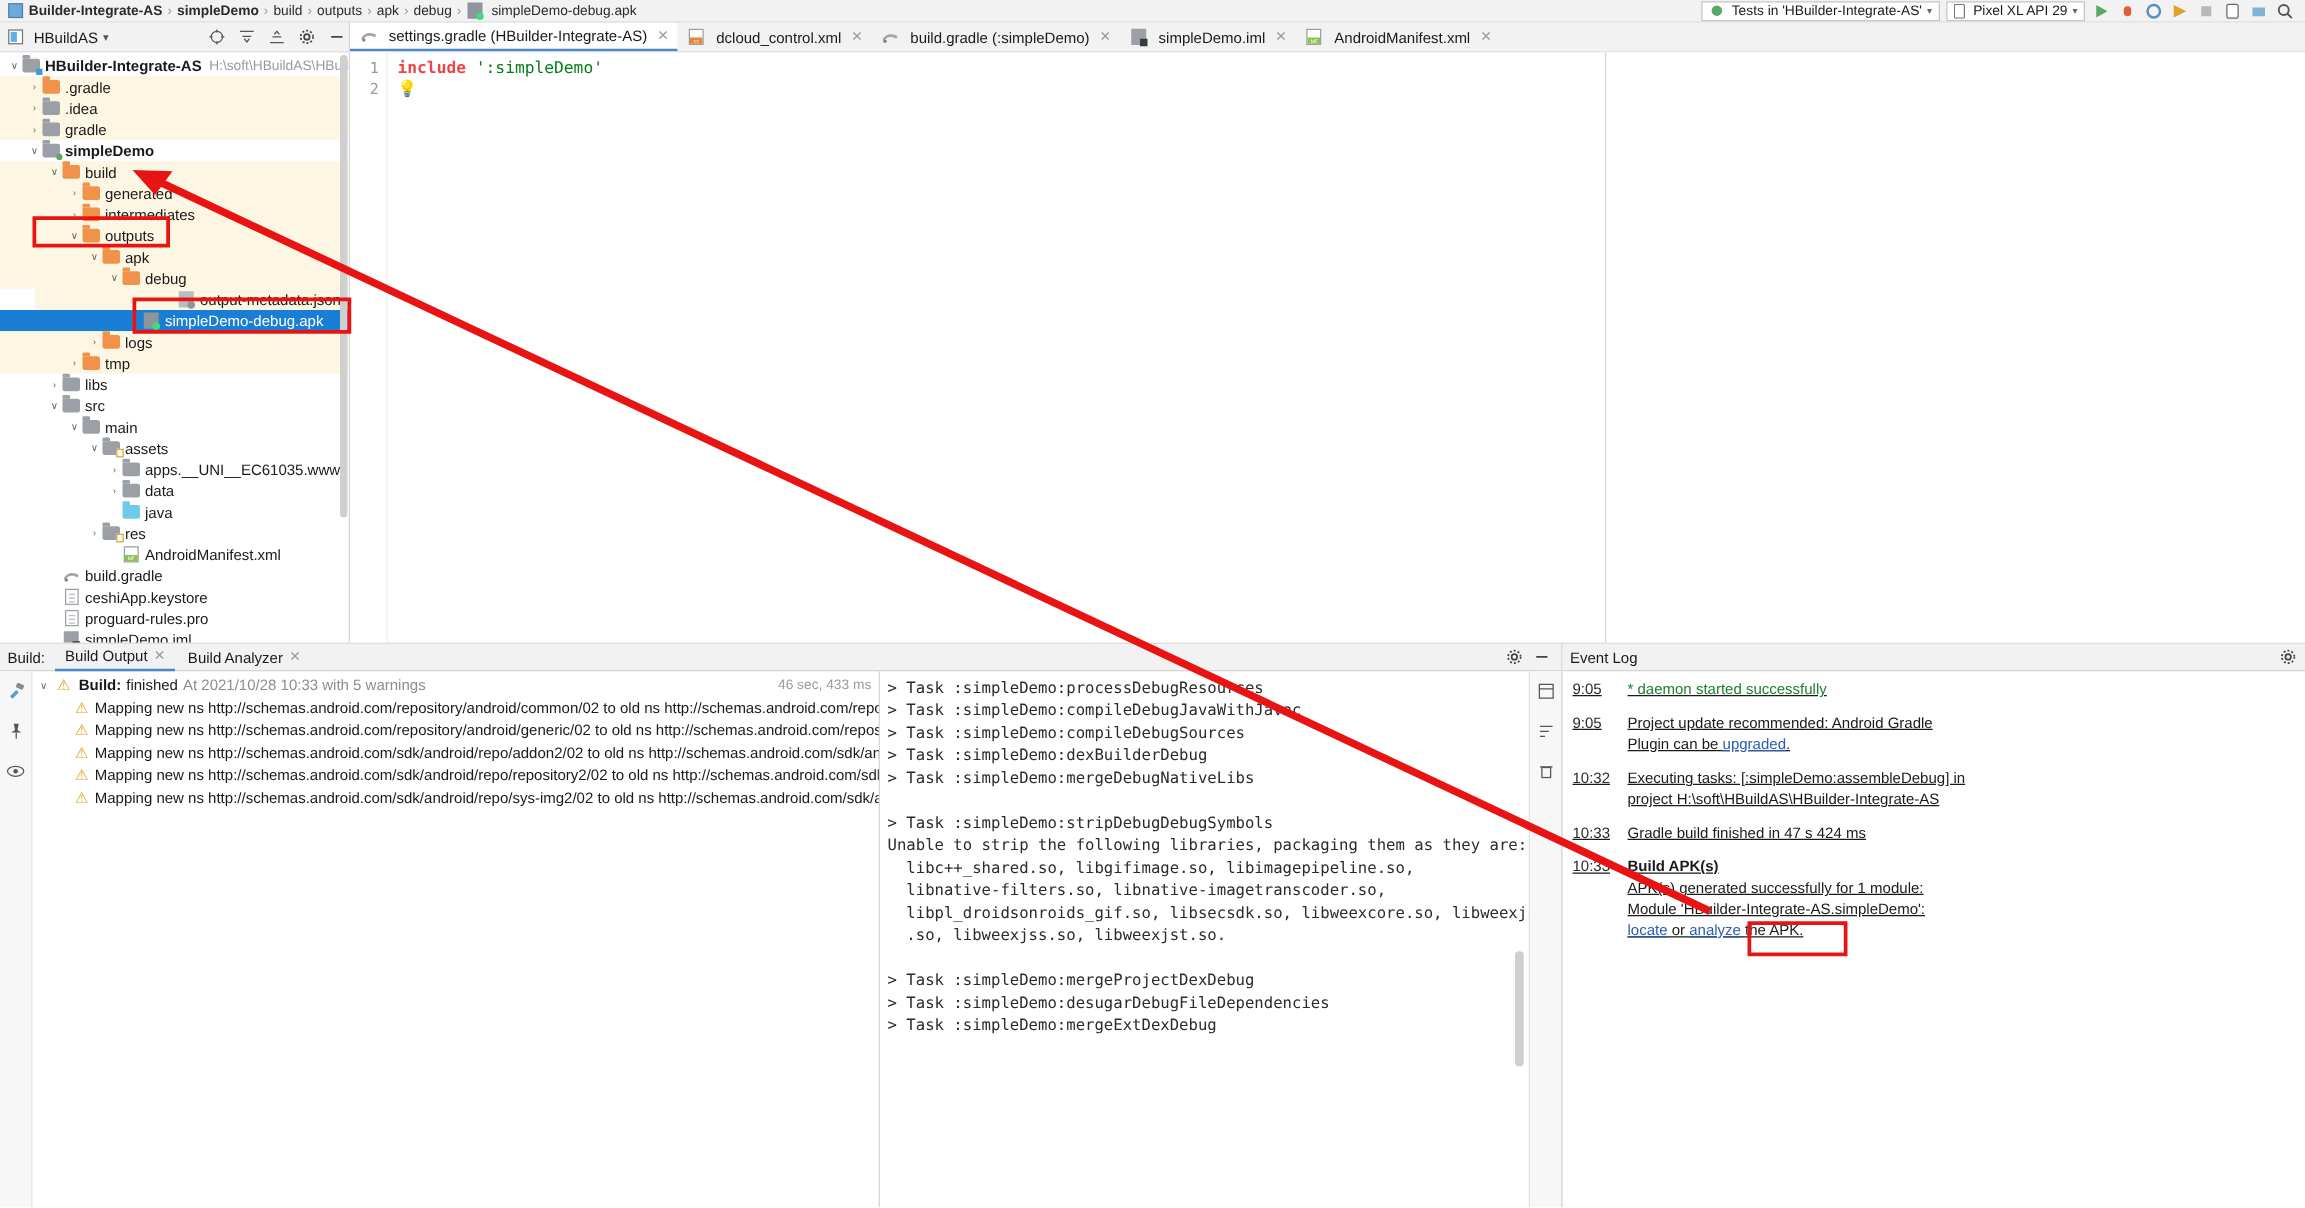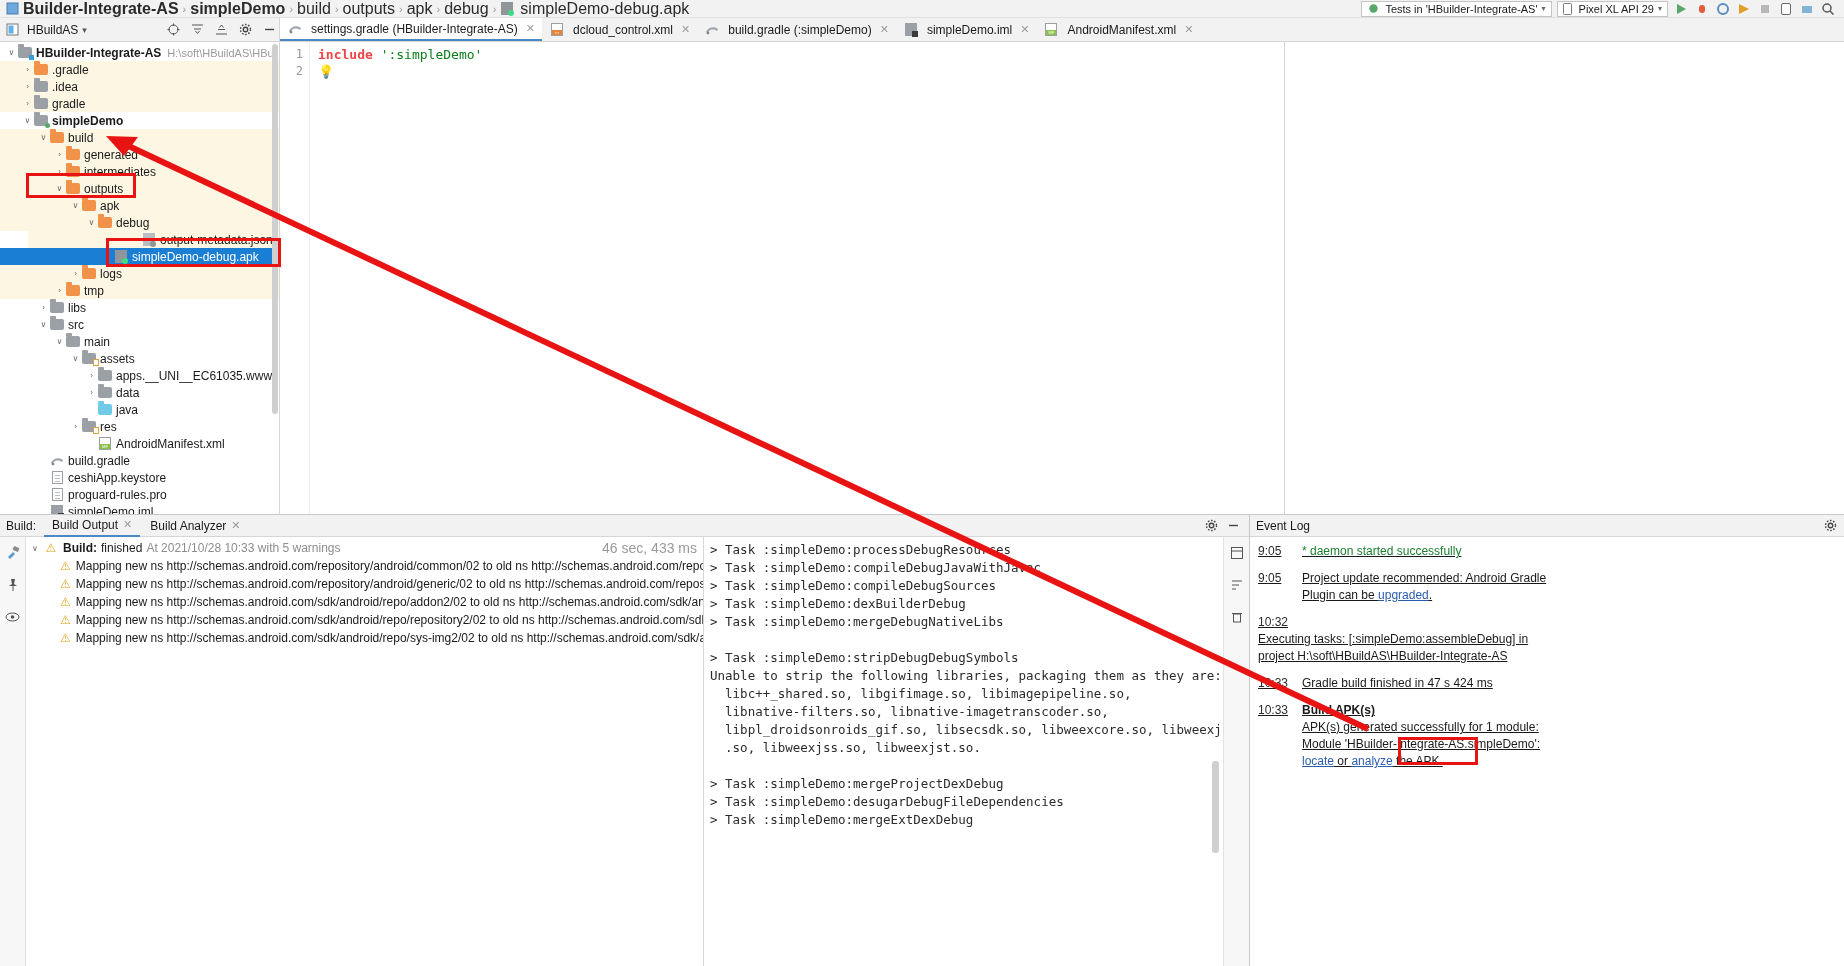--- a/index.html
+++ b/index.html
@@ -13,21 +13,21 @@
     color: #1a1a1a;
   }
   .app { position: relative; width: 1844px; height: 966px; display: flex; flex-direction: column; }
 
   
   .topbar {
     height: 18px; display: flex; align-items: center;
     background: #f2f2f2; border-bottom: 1px solid #e0e0e0;
     padding: 0 4px; flex: none; position: relative;
   }
-  .crumb { font-size: 16px; color: #2b2b2b; padding: 0 3px; white-space: nowrap; }
+  .crumb { font-size: 11px; color: #2b2b2b; padding: 0 3px; white-space: nowrap; }
   .crumb.bold { font-weight: bold; }
   .crumb-sep { color: #999; padding: 0 1px; font-size: 11px; }
   .topbar-right { margin-left: auto; display: flex; align-items: center; gap: 5px; padding-right: 4px;}
   .rundrop {
     display: flex; align-items: center; gap: 4px;
     border: 1px solid #c4c4c4; background:#fff; height: 16px; padding: 0 5px; font-size: 11px;
   }
   .rundrop .caret { font-size: 8px; color: #666; }
   .tbicon { width: 16px; height: 16px; display: inline-flex; align-items: center; justify-content: center; }
 
@@ -85,21 +85,21 @@
   .ptab.active { border-bottom: 2px solid #4a88c7; }
   .ptab .x { color: #9b9b9b; font-size: 11px; }
   .pane-header .spacer { margin-left: auto; }
   .buildbody { flex: 1; display: flex; min-height: 0; }
   .lefticons { width: 26px; background: #f7f7f7; border-right: 1px solid #e3e3e3;
                display: flex; flex-direction: column; align-items: center; padding-top: 6px; gap: 12px;}
   .treeout { width: 678px; border-right: 1px solid #d6d6d6; overflow: hidden; position: relative; padding-top: 2px;}
   .brow { height: 18px; display: flex; align-items: center; font-size: 12px; white-space: nowrap; }
   .brow .arrow { width: 14px; }
   .warnico { color: #e3a21a; font-size: 12px; margin-right: 5px; width: 14px; text-align: center;}
-  .btime { margin-left: auto; color: #9a9a9a; font-size: 14px; padding-right: 6px; }
+  .btime { margin-left: auto; color: #9a9a9a; font-size: 11px; padding-right: 6px; }
   .console { flex: 1; overflow: hidden; position: relative;
              font-family: "DejaVu Sans Mono", monospace; font-size: 12.5px; padding: 4px 0 0 6px; color:#2b2b2b;}
   .cl { height: 18px; line-height: 18px; white-space: pre; }
   .consicons { width: 26px; background: #f7f7f7; border-left: 1px solid #e3e3e3;
                display: flex; flex-direction: column; align-items: center; padding-top: 6px; gap: 12px;}
   .conscroll { position: absolute; right: 4px; top: 224px; width: 7px; height: 92px; background: #cfcfcf; border-radius: 3px;}
 
   .eventpane { flex: 1; display: flex; flex-direction: column; }
   .evbody { flex: 1; padding: 6px 8px 0 8px; overflow: hidden; font-size: 12px; }
   .evrow { display: flex; margin-bottom: 2px; line-height: 17px; text-decoration: underline; }
@@ -717,21 +717,21 @@
           <span class="evtime">9:05</span>
           <span class="evtext green">* daemon started successfully</span>
         </div>
         <div class="evrow" style="margin-bottom:10px;">
           <span class="evtime">9:05</span>
           <span class="evtext">
             <span>Project update recommended: Android Gradle</span><br>
             <span>Plugin can be <span class="link">upgraded</span>.</span>
           </span>
         </div>
-        <div class="evrow" style="margin-bottom:10px;flex-direction:column;">
+        <div class="evrow" style="margin-bottom:10px;">
           <span class="evtime">10:32</span>
           <span class="evtext">
             <span>Executing tasks: [:simpleDemo:assembleDebug] in</span><br>
             <span>project H:\soft\HBuildAS\HBuilder-Integrate-AS</span>
           </span>
         </div>
         <div class="evrow" style="margin-bottom:10px;">
           <span class="evtime">10:33</span>
           <span class="evtext">Gradle build finished in 47 s 424 ms</span>
         </div>

